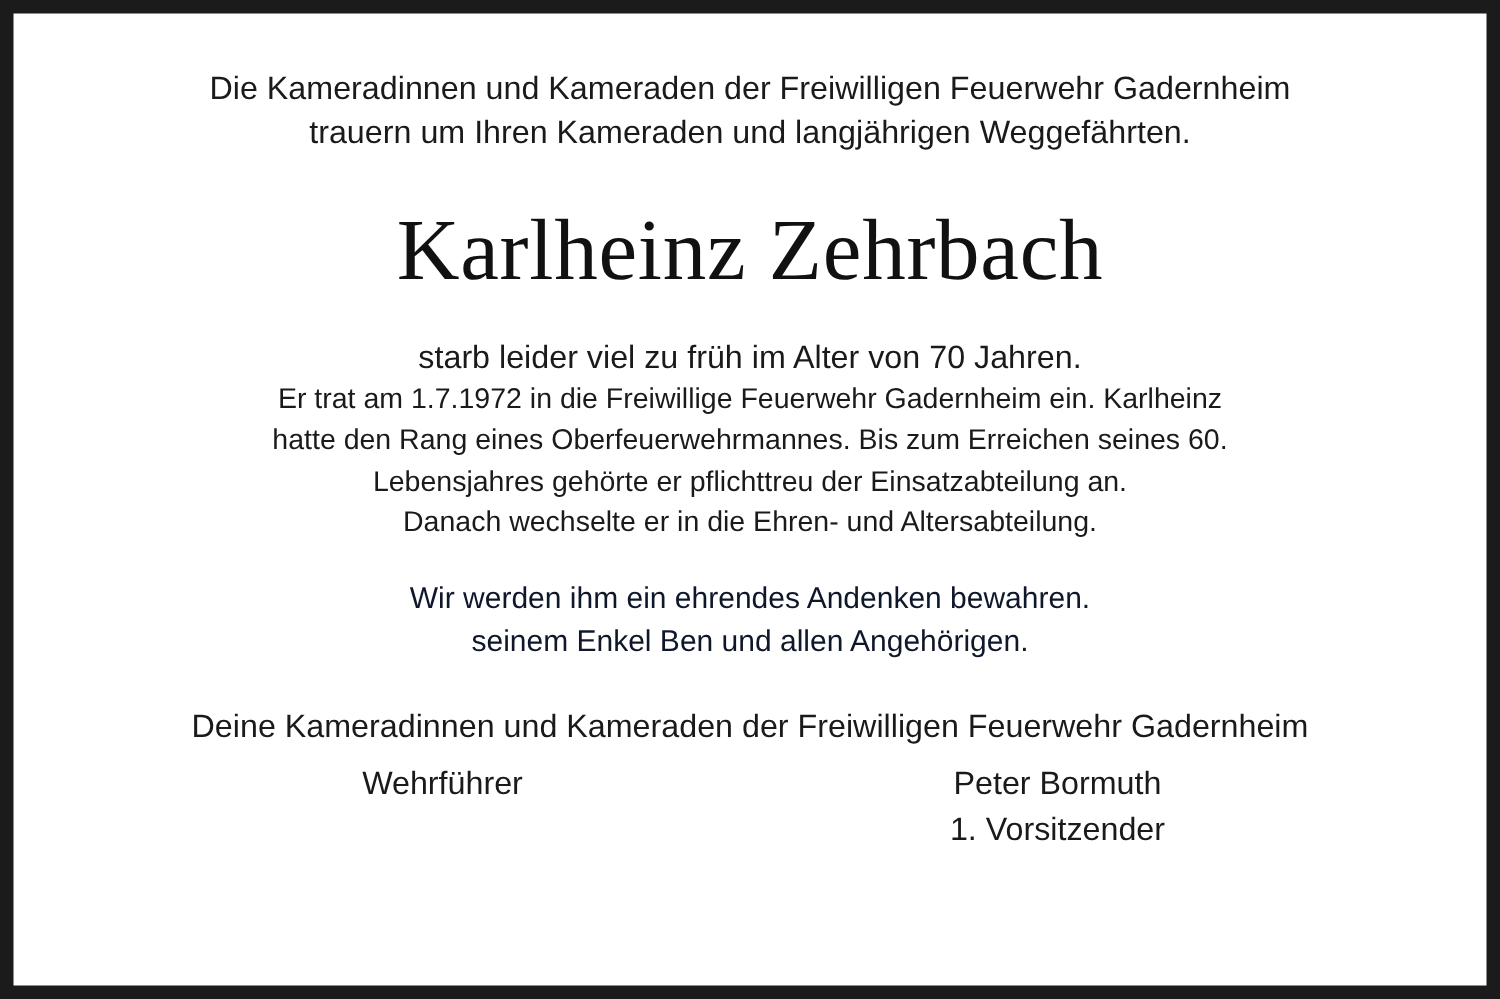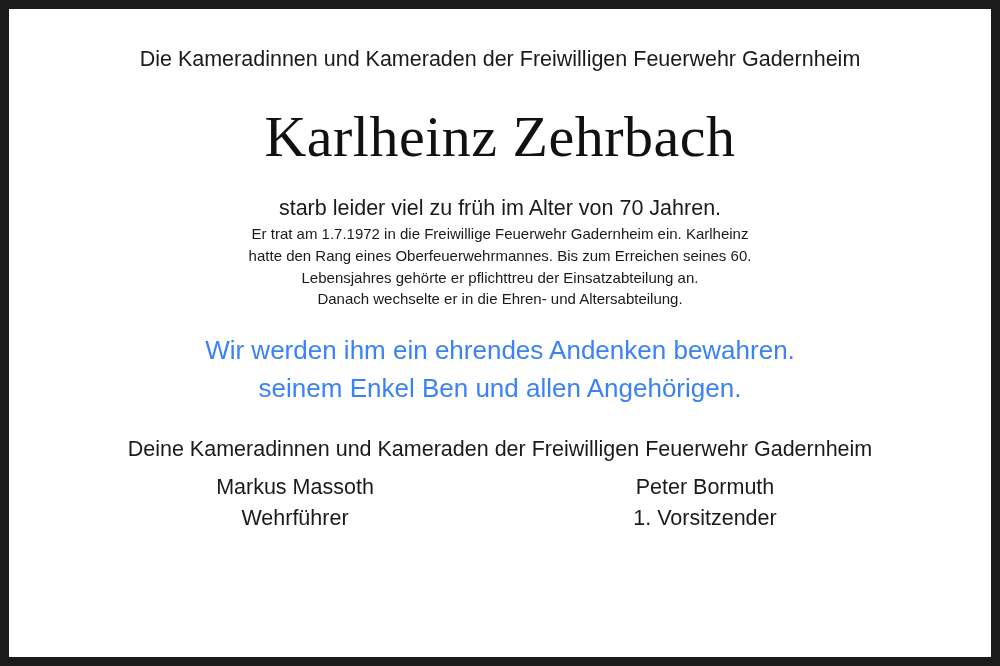--- a/index.html
+++ b/index.html
@@ -53,34 +53,34 @@
     white-space: nowrap;
   }
   .subline {
     text-align: center;
     font-size: 21.5px;
     line-height: 1.4;
     color: #1a1a1a;
   }
   .bio {
     text-align: center;
-    font-size: 15px;
+    font-size: 19px;
     line-height: 1.45;
     color: #1a1a1a;
     max-width: 900px;
     margin-bottom: 22px;
   }
   .bio .line {
     display: block;
   }
   .memory {
     text-align: center;
-    font-size: 26px;
+    font-size: 20px;
     line-height: 1.45;
-    color: #3b82f6;
+    color: #0f172a;
     max-width: 900px;
     margin-bottom: 26px;
   }
   .memory .line {
     display: block;
   }
   .signoff {
     text-align: center;
     font-size: 21.5px;
     line-height: 1.4;
@@ -105,20 +105,21 @@
   }
 </style>
 </head>
 <body>
 
 <div class="obituary">
   <div class="inner">
 
     <div class="intro">
       <span class="line">Die Kameradinnen und Kameraden der Freiwilligen Feuerwehr Gadernheim</span>
+      <span class="line">trauern um Ihren Kameraden und langjährigen Weggefährten.</span>
     </div>
 
     <div class="name">Karlheinz Zehrbach</div>
 
     <div class="subline">starb leider viel zu früh im Alter von 70 Jahren.</div>
 
     <div class="bio">
       <span class="line">Er trat am 1.7.1972 in die Freiwillige Feuerwehr Gadernheim ein. Karlheinz</span>
       <span class="line">hatte den Rang eines Oberfeuerwehrmannes. Bis zum Erreichen seines 60.</span>
       <span class="line">Lebensjahres gehörte er pflichttreu der Einsatzabteilung an.</span>
@@ -127,21 +128,20 @@
 
     <div class="memory">
       <span class="line">Wir werden ihm ein ehrendes Andenken bewahren.</span>
       <span class="line">seinem Enkel Ben und allen Angehörigen.</span>
     </div>
 
     <div class="signoff">Deine Kameradinnen und Kameraden der Freiwilligen Feuerwehr Gadernheim</div>
 
     <div class="signatures">
       <div class="sig-col">
-        <span class="person">Markus Massoth</span>
         <span class="role">Wehrführer</span>
       </div>
       <div class="sig-col">
         <span class="person">Peter Bormuth</span>
         <span class="role">1. Vorsitzender</span>
       </div>
     </div>
 
   </div>
 </div>

